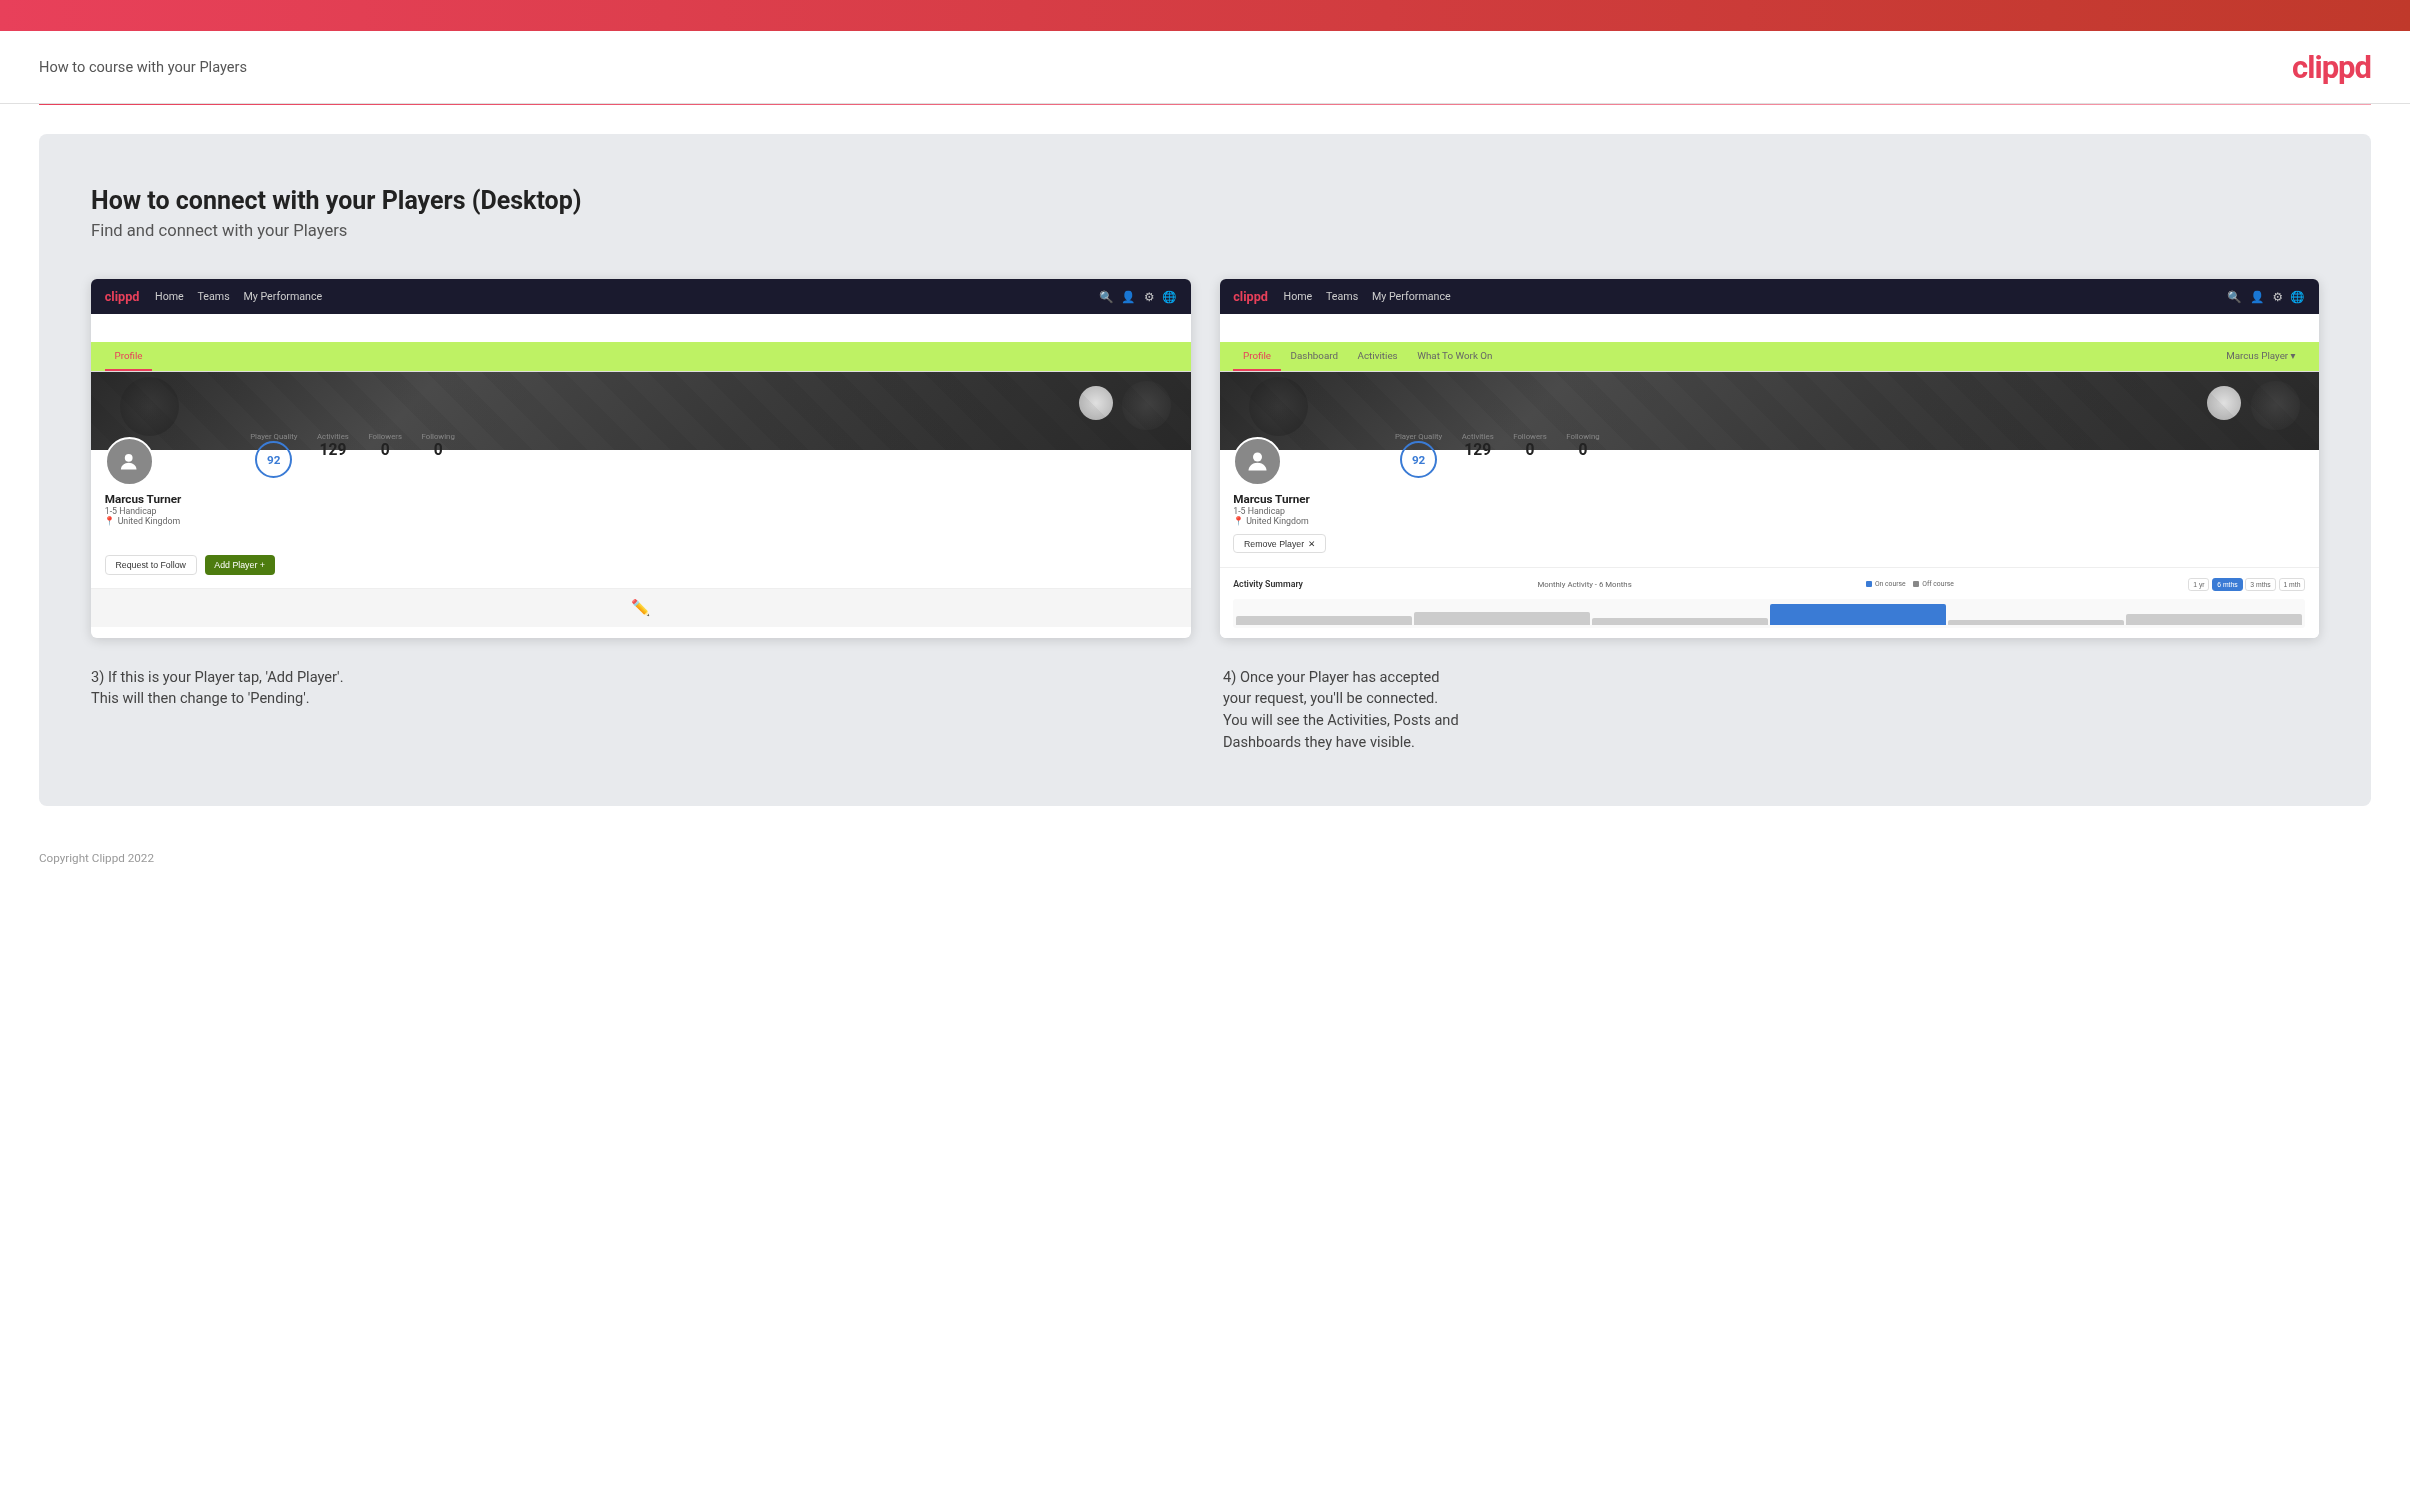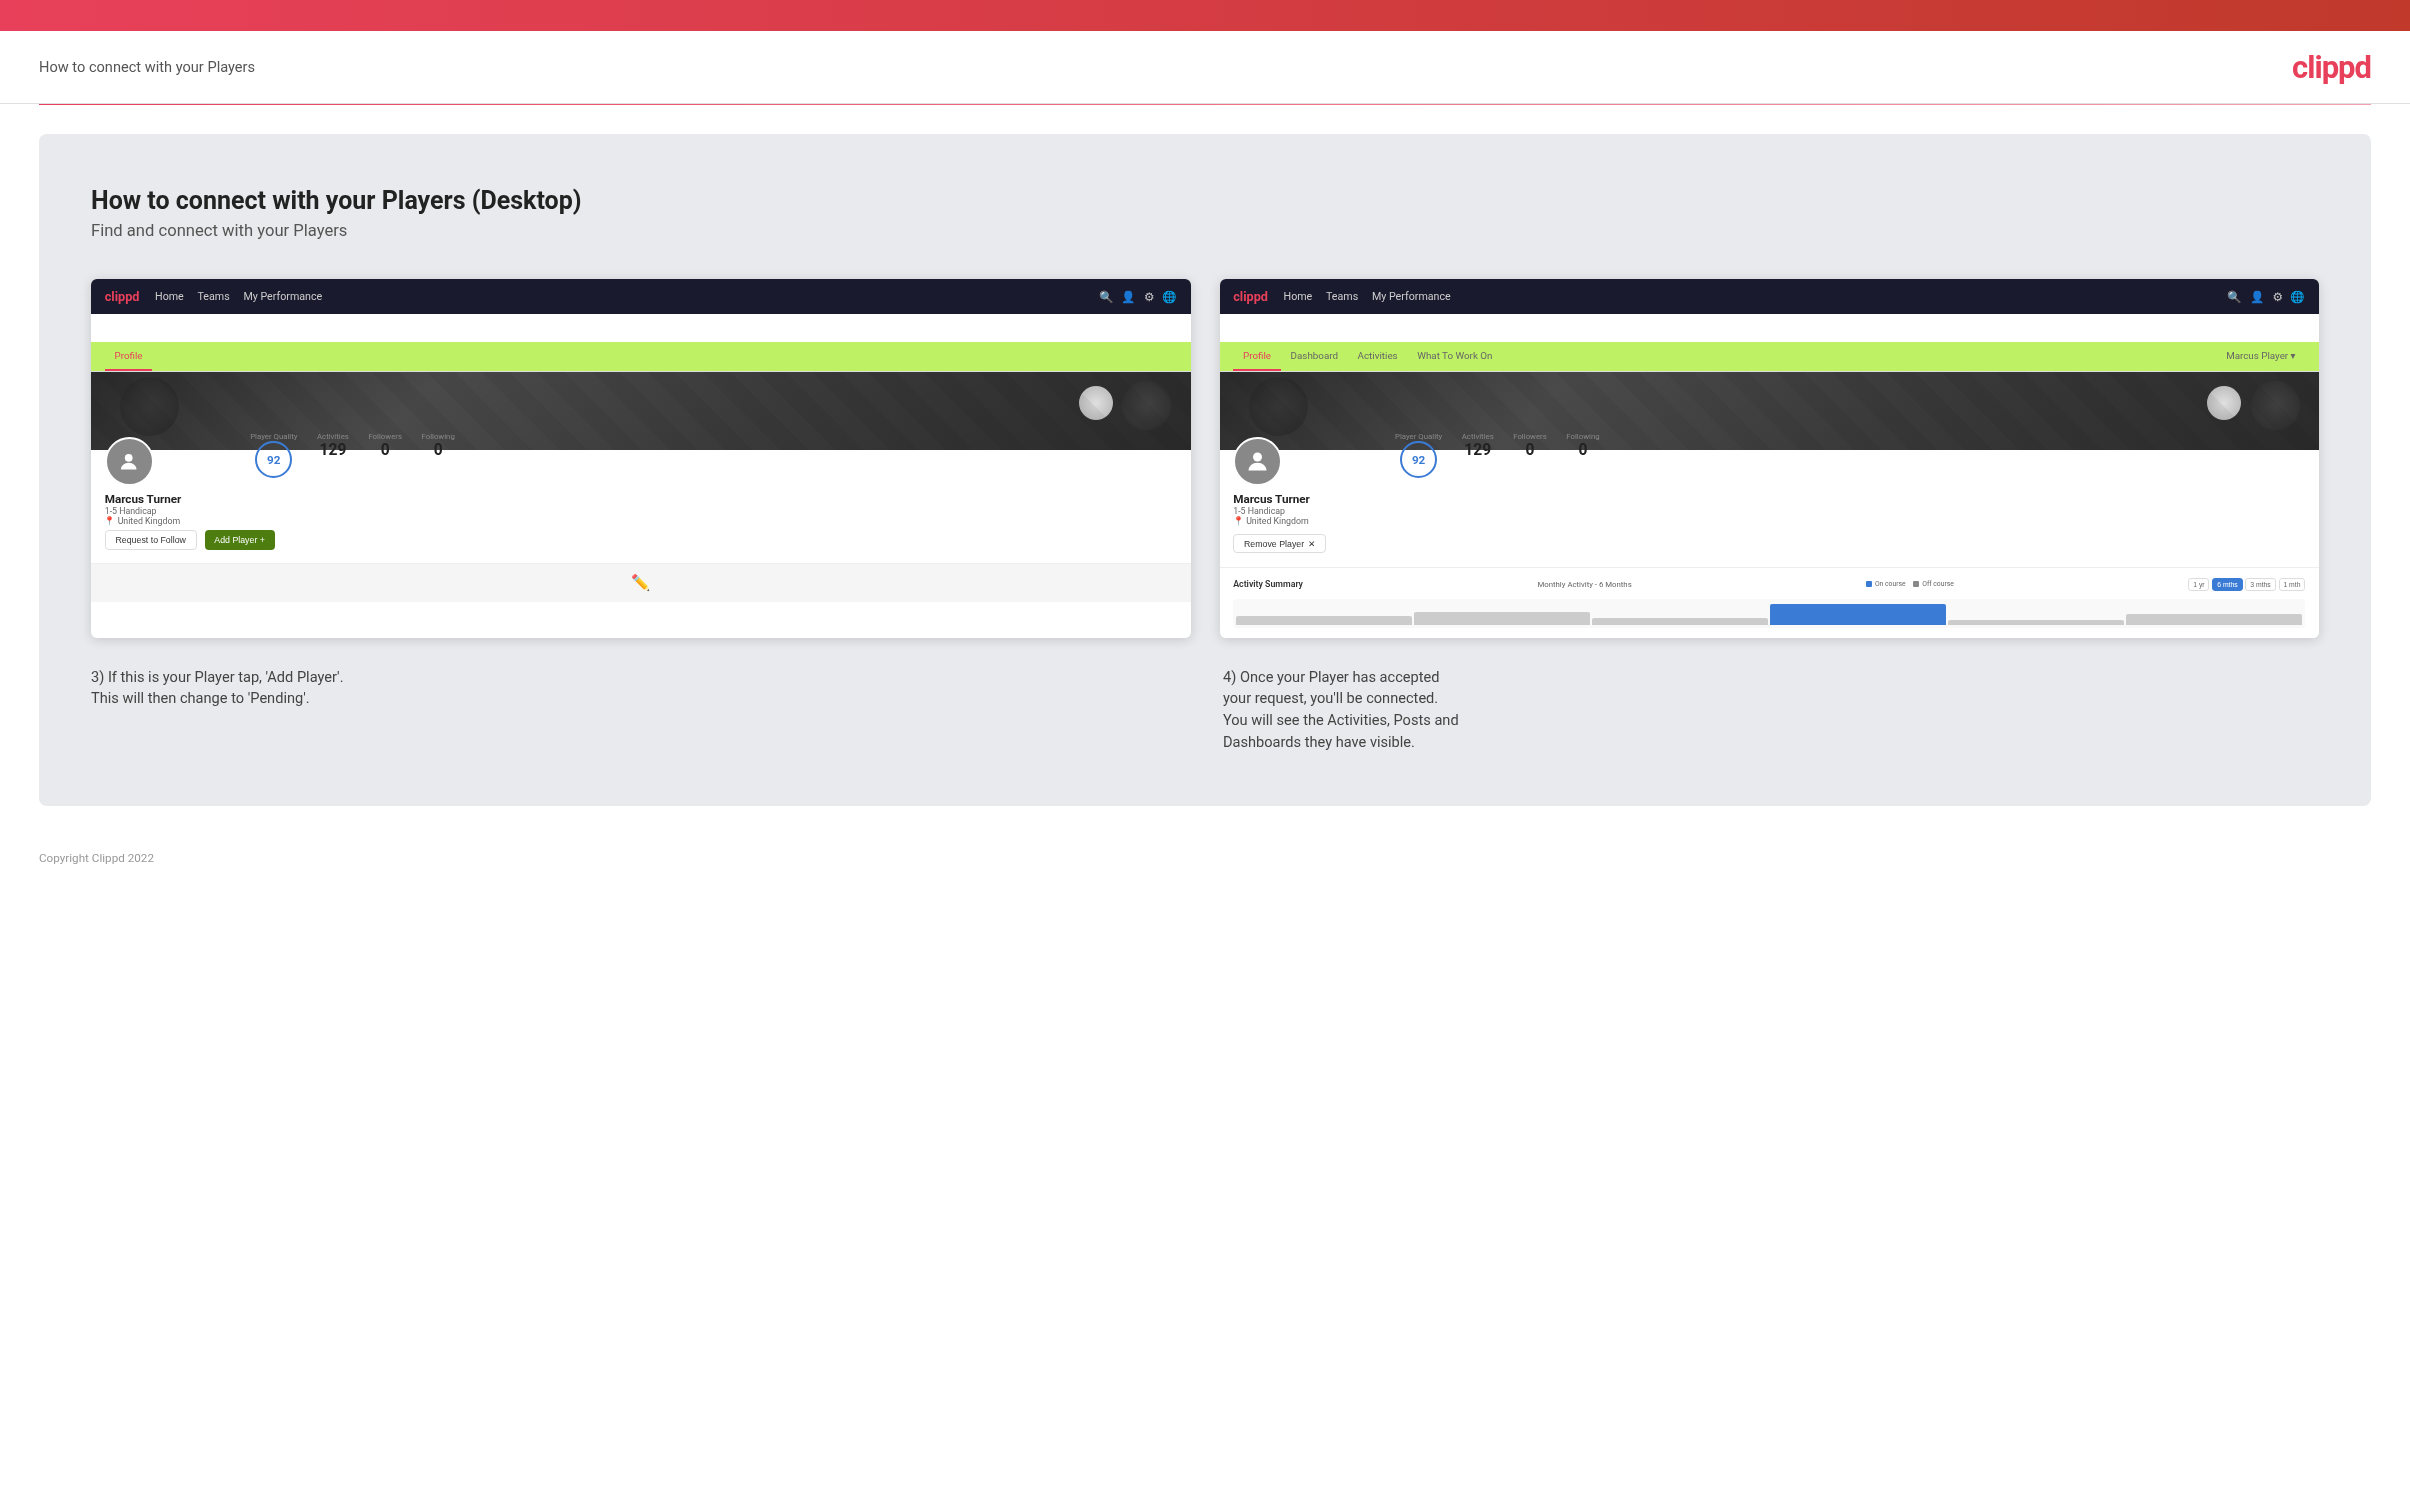--- a/index.html
+++ b/index.html
@@ -251,21 +251,21 @@
       justify-content: center;
       font-size: 11.7px;
       font-weight: 700;
       color: #3a7bd5;
       margin: 0 auto;
     }
 
     .profile-buttons {
       display: flex;
       gap: 7.8px;
-      margin-top: 4px;
+      margin-top: 29px;
     }
 
     .btn-follow {
       background: #fff;
       border: 1px solid #ddd;
       border-radius: 3.9px;
       padding: 3.9px 9.8px;
       font-size: 8.8px;
       color: #333;
       cursor: pointer;
@@ -444,21 +444,21 @@
       border-radius: 50%;
       opacity: 0.7;
     }
   </style>
 </head>
 <body>
 
 <div class="top-bar"></div>
 
 <div class="header">
-  <span class="header-title">How to connect with your Players</span>
+  <span class="header-title">How to course with your Players</span>
   <span class="logo">clippd</span>
 </div>
 
 <div class="divider"></div>
 
 <div class="main-content">
 
   <h1 class="page-title">How to connect with your Players (Desktop)</h1>
   <p class="page-subtitle">Find and connect with your Players</p>
 

